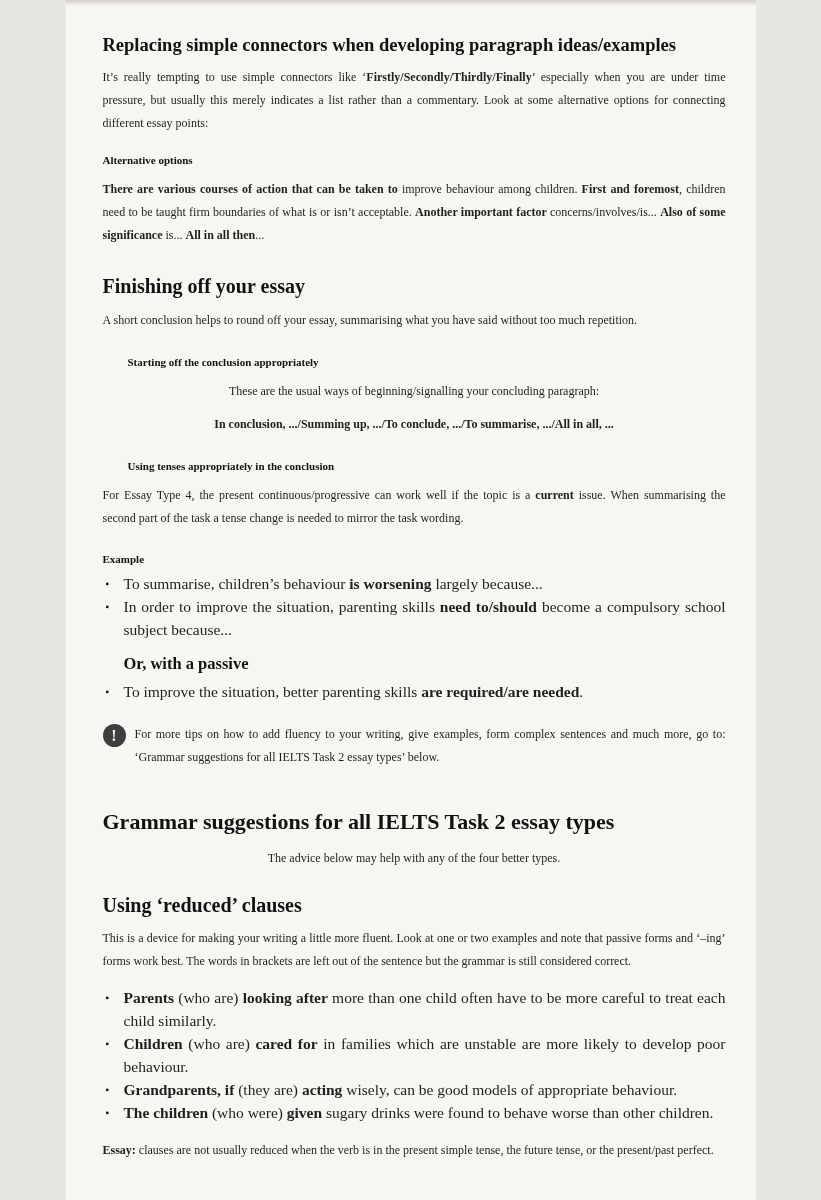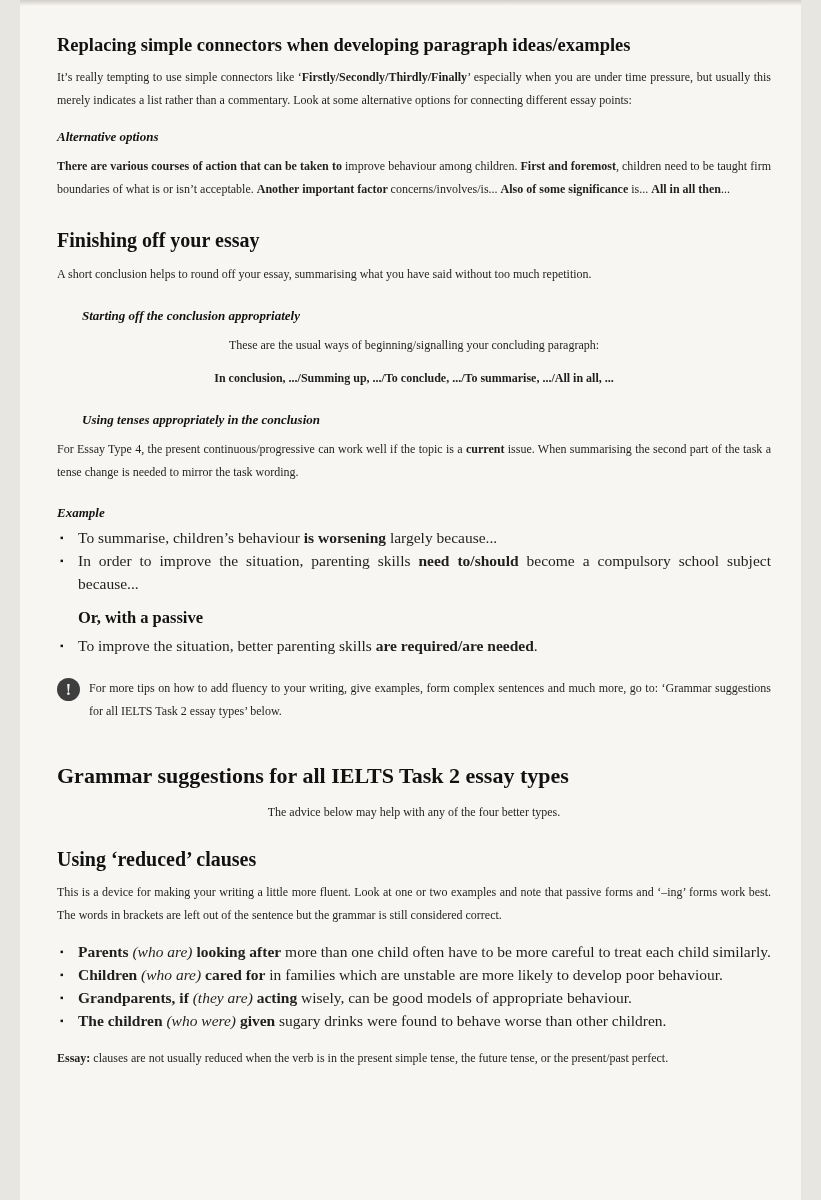--- a/index.html
+++ b/index.html
@@ -1,19 +1,19 @@
 <!DOCTYPE html>
 <html><head>
 <meta charset="utf-8">
 <style>
   html, body { margin: 0; padding: 0; }
   body { background: #e8e6e1; }
   .page {
     position: relative;
-    width: 781px;
+    width: 690px;
     height: 1200px;
     margin: 0 auto;
     background: #f8f6f2;
     color: #1c1c1c;
     font-family: "Liberation Serif", "DejaVu Serif", serif;
     box-sizing: border-box;
     padding: 33px 30px 0 37px;
     overflow: hidden;
   }
   .page::before {
@@ -27,42 +27,41 @@
   .body {
     font-size: 12px;
     line-height: 23px;
     margin: 0 0 14px 0;
     text-align: justify;
     color: #1f1f1f;
   }
   .nojust { text-align: center; }
   .bold-line { font-weight: bold; }
   span.b { font-weight: bold; }
-  span.i { font-style: italic; }
+  span.i { }
   h1, h2, h3, h4 { margin: 0; color: #121212; font-weight: bold; }
   .h-sub {            
     font-size: 18.5px;
     line-height: 24px;
     margin: 0 0 9px 0;
   }
   .h-big {            
     font-size: 20px;
     line-height: 26px;
     margin: 0 0 10px 0;
   }
   .h-grammar {        
     font-size: 22px;
     line-height: 28px;
     margin: 0 0 11px 0;
   }
   .h-small {          
-    font-size: 13px;
+    font-size: 11px;
     line-height: 22px;
     margin: 0 0 7px 0;
-    font-style: italic;
   }
   .mt-lg { margin-top: 26px; }
   .mt-md { margin-top: 19px; margin-left: 25px; }
   .bullets { margin: 0; padding: 0 0 0 3px; list-style: none; }
   .bullet-row {
     display: flex;
     align-items: flex-start;
     font-size: 15.5px;
     line-height: 23px;
     color: #1f1f1f;

